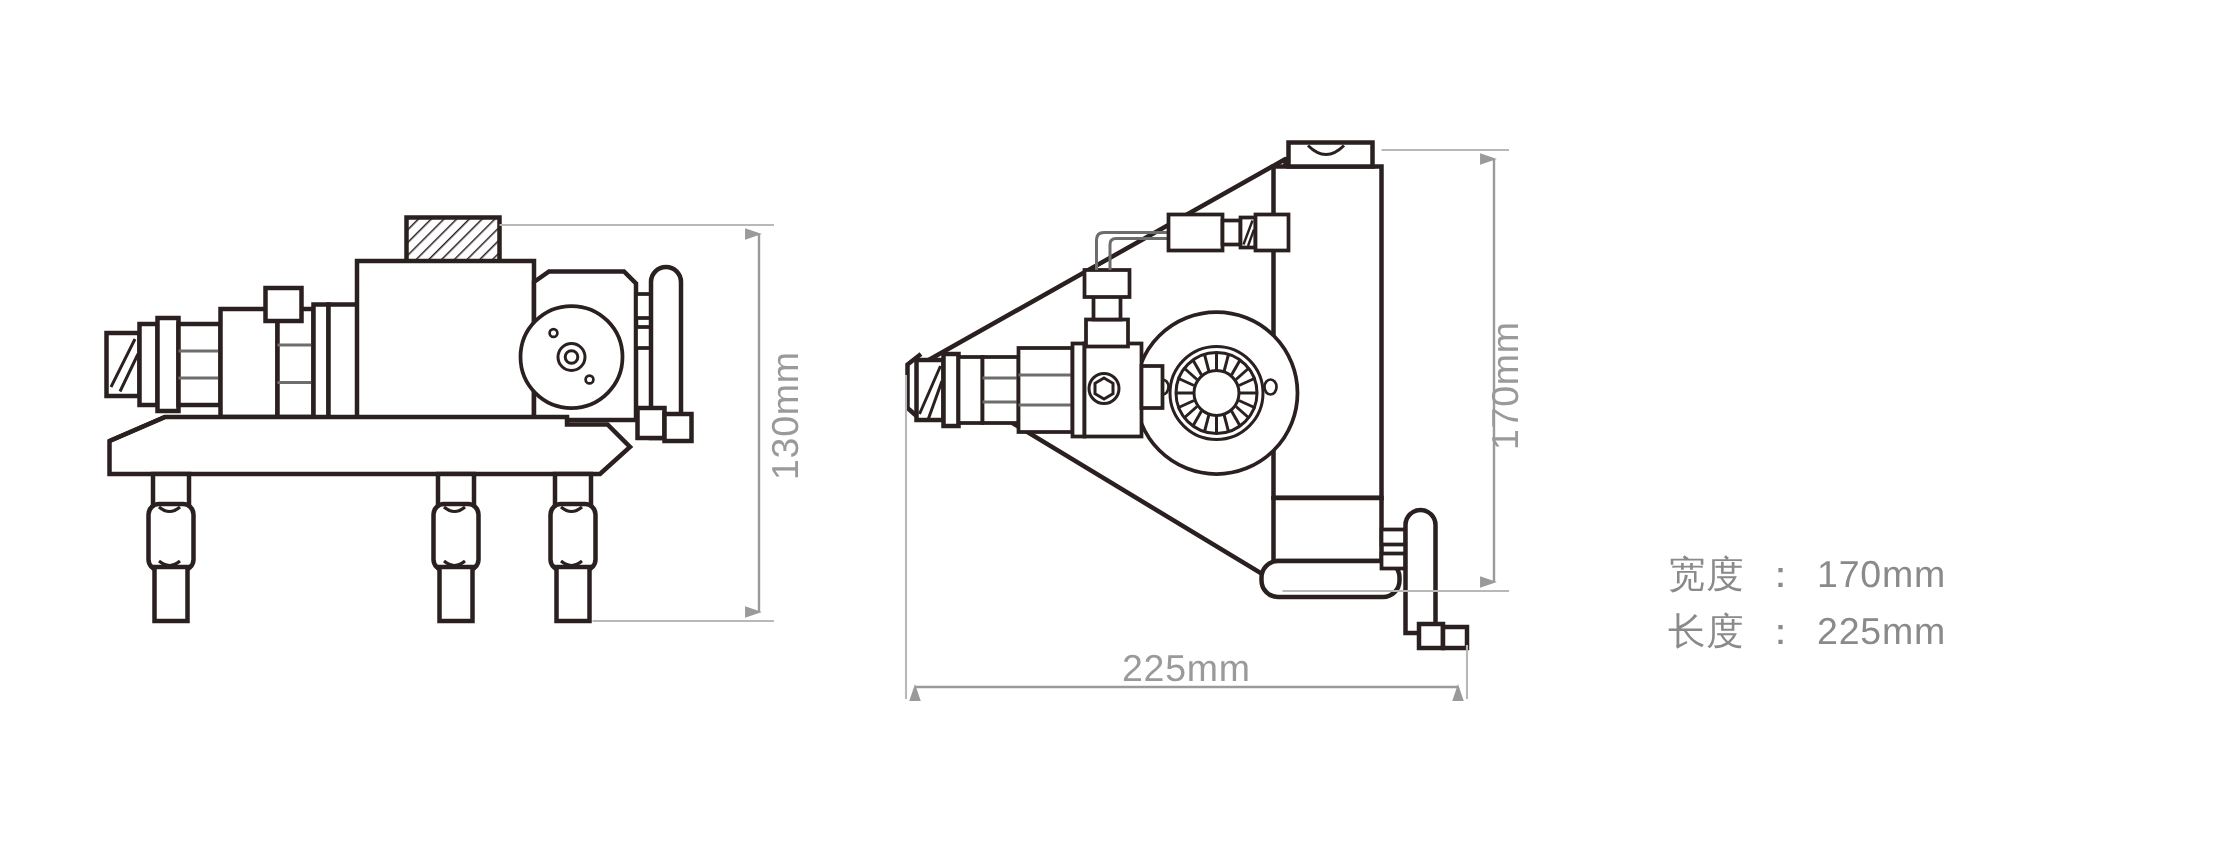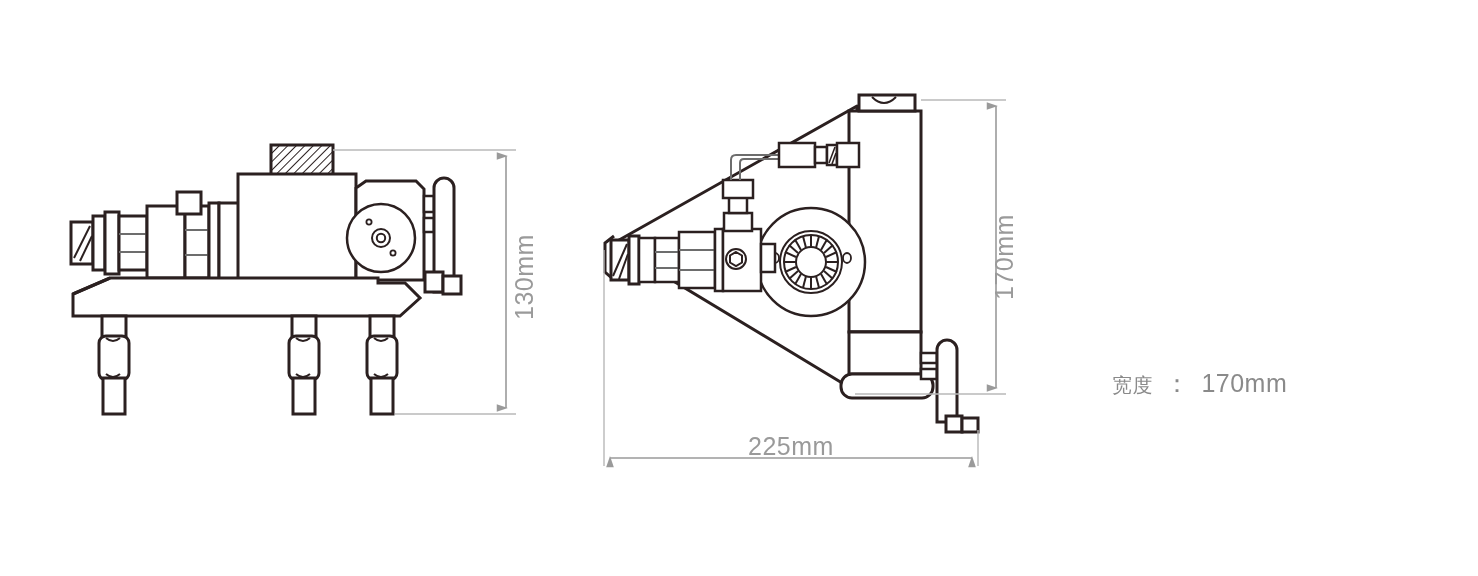--- a/index.html
+++ b/index.html
@@ -20,21 +20,21 @@
     left:1112px;top:364px;
     width:300px;
   }
   .spec-row{
     font-size:25px;
     line-height:38px;
     color:#8a8a8a;
     white-space:nowrap;
     letter-spacing:0.5px;
   }
-  .spec-label{font-size:20px;}
+  .spec-label{font-size:25px;}
   .spec-colon{padding:0 4px;}
   .spec-value{font-size:25px;}
 
   
   .dim-text{
     position:absolute;
     color:#9a9a9a;
     font-size:25px;
     white-space:nowrap;
     letter-spacing:0.5px;
@@ -296,15 +296,20 @@
   <div class="dim-text dim-vert" id="dim-width-label">170mm</div>
 
   <div class="dim-text" id="dim-length-label">225mm</div>
 
   <div class="spec-list">
     <div class="spec-row">
       <span class="spec-label">宽度</span>
       <span class="spec-colon">：</span>
       <span class="spec-value">170mm</span>
     </div>
+    <div class="spec-row">
+      <span class="spec-label">长度</span>
+      <span class="spec-colon">：</span>
+      <span class="spec-value">225mm</span>
+    </div>
   </div>
 
 </div>
 
 </body></html>

